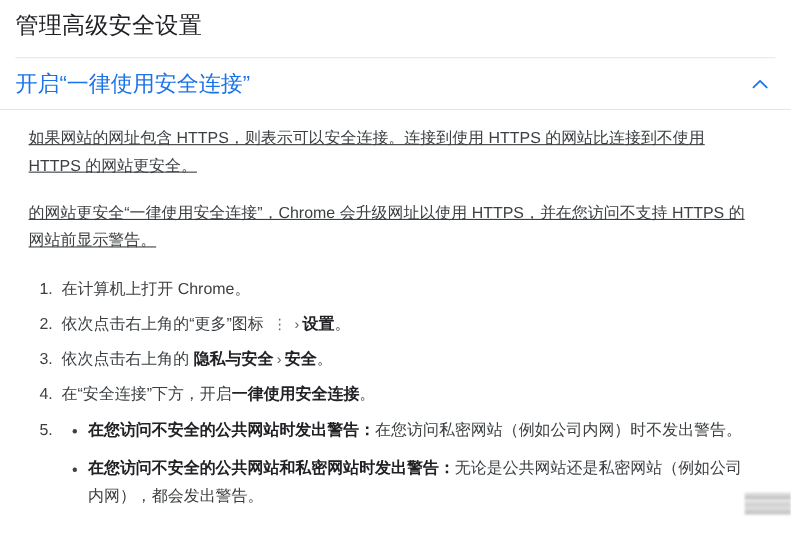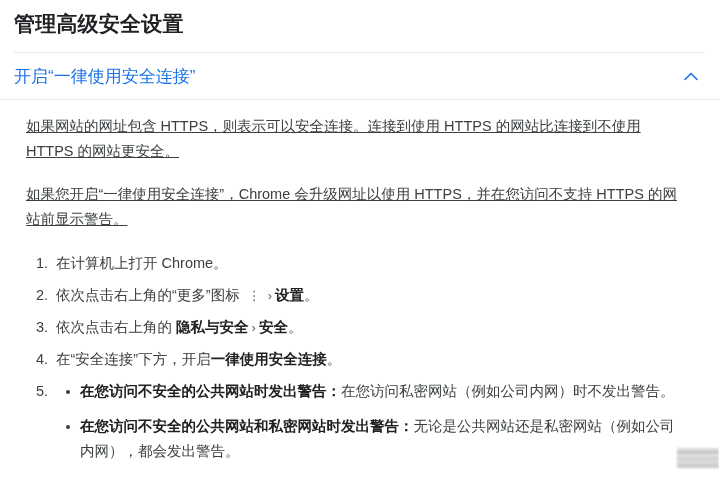--- a/index.html
+++ b/index.html
@@ -16,39 +16,39 @@
   }
   .page {
     position: relative;
     width: 719px;
     height: 491px;
     box-sizing: border-box;
   }
   .page-title {
     font-size: 21px;
     line-height: 28px;
-    font-weight: 700;
+    font-weight: 400;
     color: #202124;
     padding: 10px 16px 0 14px;
     letter-spacing: 0.2px;
   }
   .title-rule {
     margin: 14px 14px 0 14px;
     height: 1px;
     background: #e4e6e8;
   }
   .section-header {
     display: flex;
     align-items: center;
     justify-content: space-between;
     padding: 14px 18px 12px 14px;
     cursor: pointer;
   }
   .section-header-title {
-    font-size: 17px;
+    font-size: 20px;
     line-height: 20px;
     color: #1a73e8;
     font-weight: 400;
   }
   .chevron {
     width: 20px;
     height: 20px;
     flex: 0 0 20px;
     position: relative;
   }
@@ -152,21 +152,21 @@
     <span class="chevron">
       <svg width="20" height="20" viewBox="0 0 20 20" aria-hidden="true">
         <path d="M4 12.5 L10 6.5 L16 12.5" fill="none" stroke="#1a73e8" stroke-width="1.6" stroke-linecap="round" stroke-linejoin="round"></path>
       </svg>
     </span>
   </div>
   <div class="section-rule"></div>
 
   <div class="content">
     <p>如果网站的网址包含 HTTPS，则表示可以安全连接。连接到使用 HTTPS 的网站比连接到不使用 HTTPS 的网站更安全。</p>
-    <p>如果您开启“一律使用安全连接”，Chrome 会升级网址以使用 HTTPS，并在您访问不支持 HTTPS 的网站前显示警告。</p>
+    <p>的网站更安全“一律使用安全连接”，Chrome 会升级网址以使用 HTTPS，并在您访问不支持 HTTPS 的网站前显示警告。</p>
 
     <ol class="steps">
       <li>
         <span>在计算机上打开 Chrome。</span>
       </li>
       <li>
         <span>依次点击右上角的“更多”图标 </span><span class="inline-icon dots-icon">⋮</span><span class="inline-icon arrow-icon">›</span><b>设置</b><span>。</span>
       </li>
       <li>
         <span>依次点击右上角的 </span><b>隐私与安全</b><span class="inline-icon arrow-icon">›</span><b>安全</b><span>。</span>

